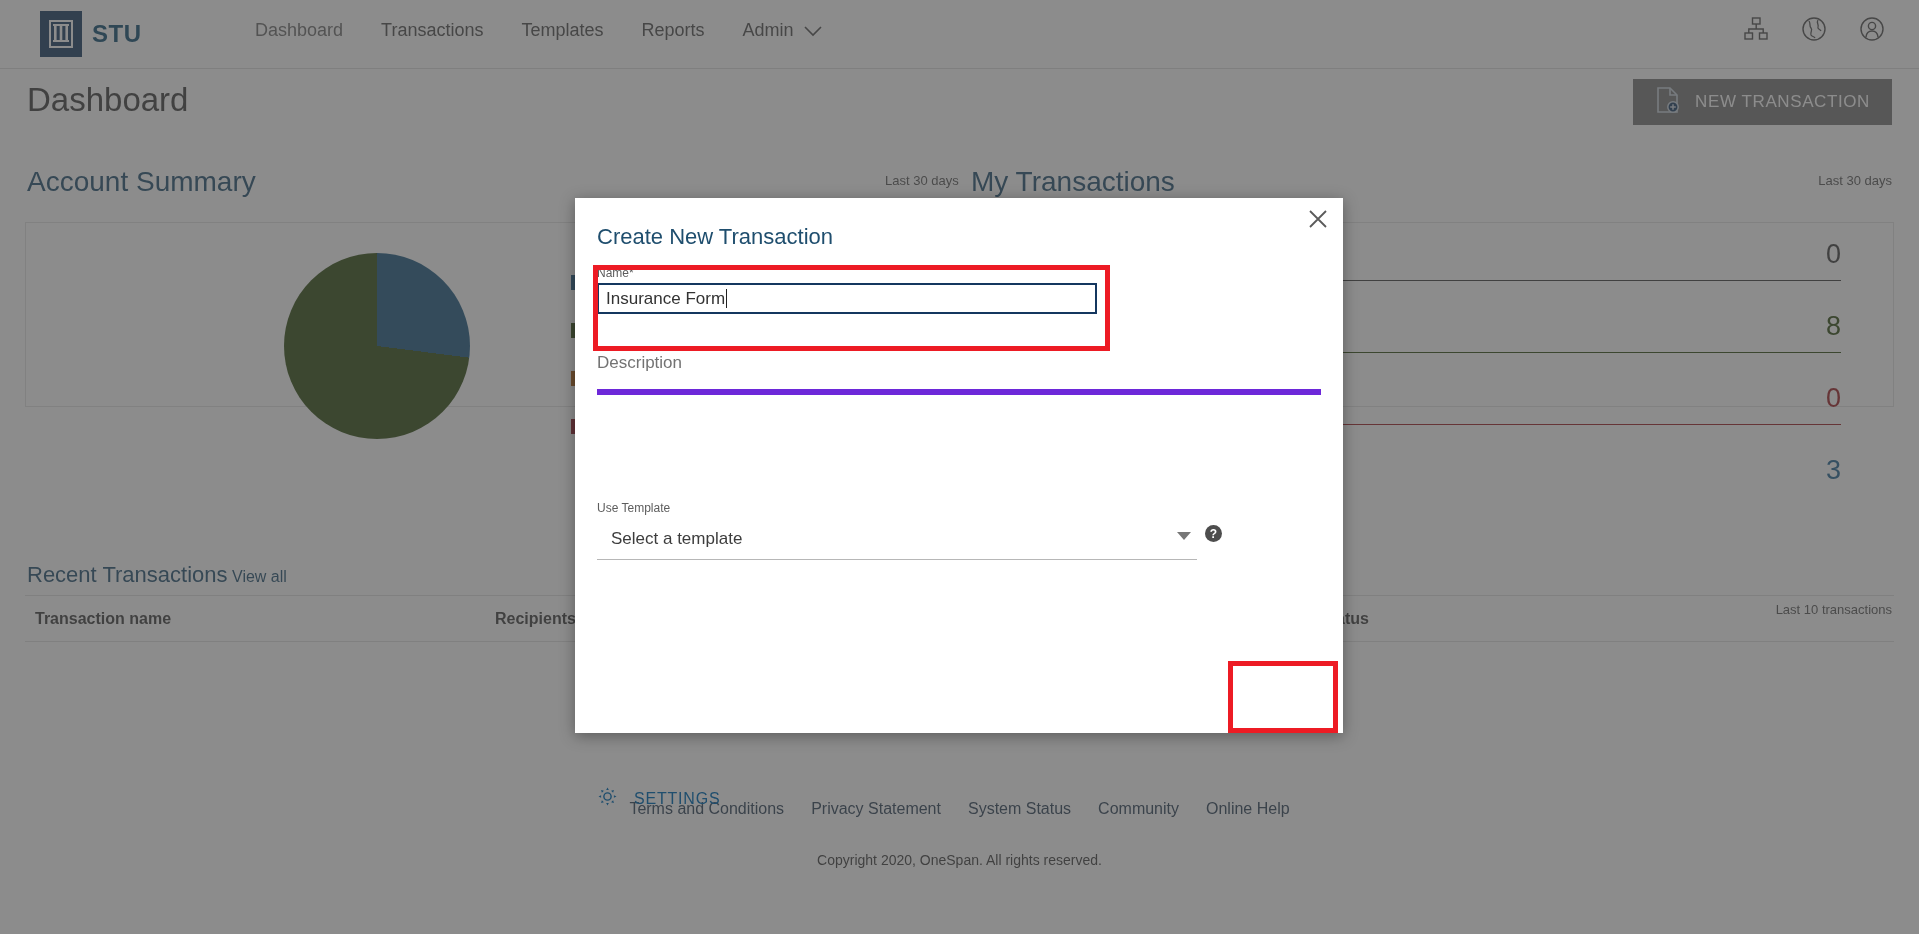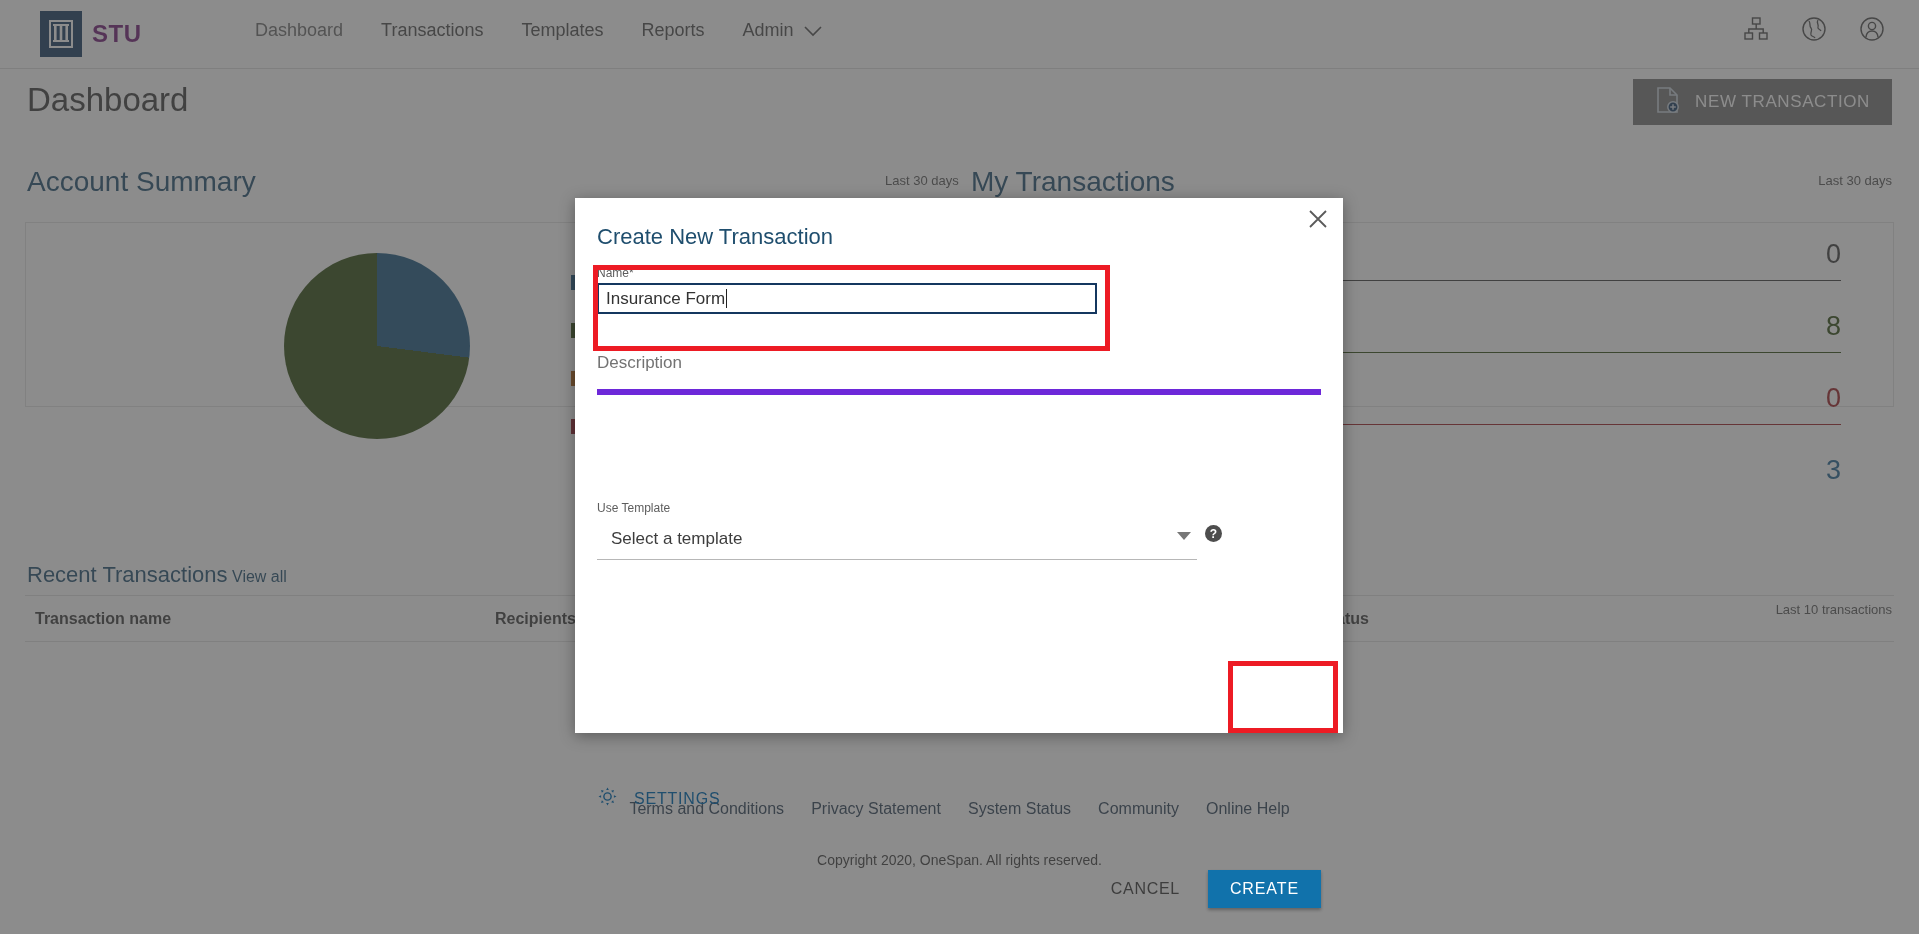--- a/index.html
+++ b/index.html
@@ -38,21 +38,21 @@
     left: 40px; top: 11px;
     display: flex; align-items: center; gap: 10px;
   }
   .brand-mark {
     width: 42px; height: 46px;
     background: #14375f;
     display: flex; align-items: center; justify-content: center;
   }
   .brand-mark svg { display: block; }
   .brand-text {
-    font-size: 24px; font-weight: bold; color: #701a75;
+    font-size: 24px; font-weight: bold; color: #0c4a6e;
     letter-spacing: .5px;
   }
   .navlinks {
     position: absolute;
     left: 255px; top: 20px;
     display: flex; align-items: center; gap: 38px;
   }
   .navlink {
     font-size: 18px; color: #4a4a4a;
     white-space: nowrap;
@@ -467,22 +467,18 @@
     <div class="settings-link">
       <span>
         <svg width="21" height="21" viewBox="0 0 22 22">
           <path d="M11 7.2 A3.8 3.8 0 1 0 11 14.8 A3.8 3.8 0 1 0 11 7.2 Z" fill="none" stroke="#1f4e6e" stroke-width="1.5"></path>
           <path d="M11 1.6 L12.4 4.3 L9.6 4.3 Z M11 20.4 L9.6 17.7 L12.4 17.7 Z M1.6 11 L4.3 9.6 L4.3 12.4 Z M20.4 11 L17.7 12.4 L17.7 9.6 Z M4.3 4.3 L7.2 5.1 L5.1 7.2 Z M17.7 17.7 L14.8 16.9 L16.9 14.8 Z M17.7 4.3 L16.9 7.2 L14.8 5.1 Z M4.3 17.7 L5.1 14.8 L7.2 16.9 Z" fill="#1f4e6e"></path>
         </svg>
       </span>
       <span class="settings-text">SETTINGS</span>
     </div>
 
-    <div class="dlg-actions">
-      <button class="btn-cancel">CANCEL</button>
-      <button class="btn-create">CREATE</button>
-    </div>
   </div>
 
   <div class="annot" style="left:593px; top:265px; width:517px; height:86px;"></div>
   <div class="annot" style="left:1228px; top:661px; width:110px; height:72px;"></div>
 
 </div>
 
 </body></html>

